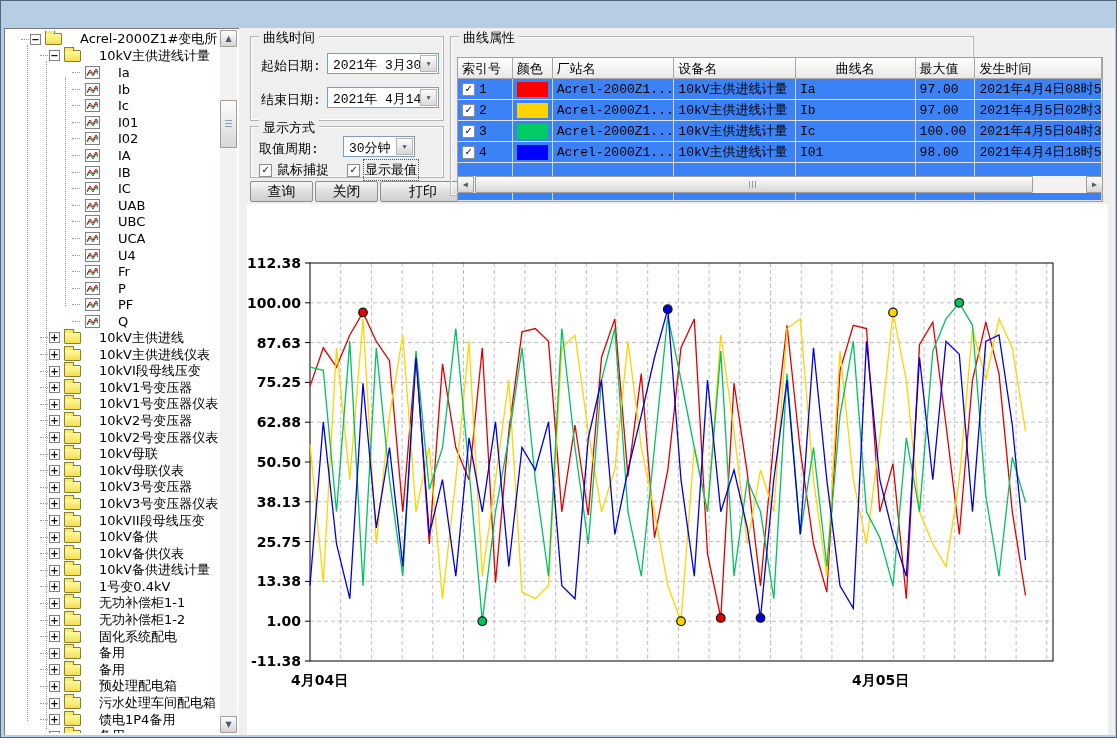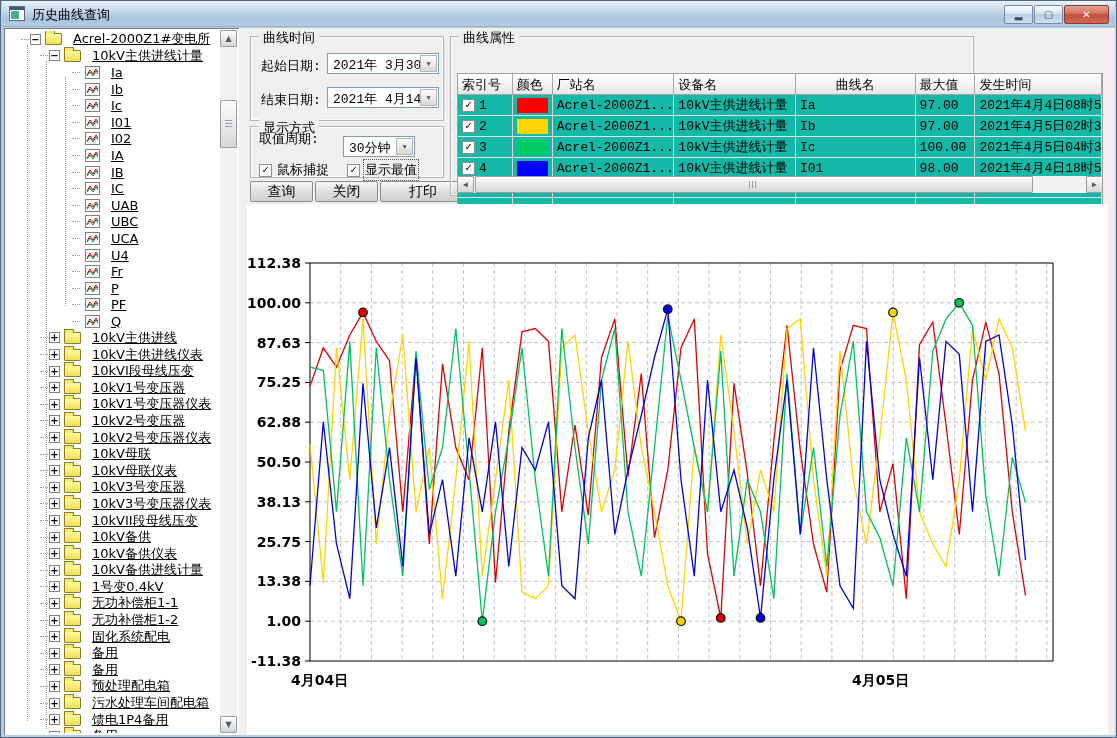--- a/index.html
+++ b/index.html
@@ -35,21 +35,21 @@
   .tree-list { position:absolute; left:3px; top:3px; right:20px; bottom:2px; overflow:hidden; }
   .tree-row { display:flex; align-items:center; height:16.6px; white-space:nowrap; position:relative; }
   .tree-row::before { content:""; width:8px; border-top:1px dotted #9a9a9a; margin-right:1px; }
   .expander { width:11px; height:11px; border:1px solid #848484; background:#fff; flex:0 0 11px;
     font-size:10px; line-height:9px; text-align:center; font-weight:bold; color:#000; }
   .folder-ico { width:17px; height:12px; margin-left:4px; flex:0 0 17px; position:relative;
     background:linear-gradient(#fffa9e,#f2df55); border:1px solid #8a7f2a; border-radius:1px; }
   .folder-ico::before { content:""; position:absolute; left:-1px; top:-4px; width:8px; height:3px;
     background:#f7ea6d; border:1px solid #8a7f2a; border-bottom:none; }
   .curve-ico { margin-left:4px; flex:0 0 15px; }
-  .tree-label { margin-left:11px;text-decoration:underline; }
+  .tree-label { margin-left:18px; }
   .tree-guide { position:absolute; border-left:1px dotted #9a9a9a; width:0; }
   .vscroll { position:absolute; top:2px; right:2px; width:17px; bottom:2px; background:#f3f2f1; }
   .sb-btn { position:absolute; left:0; width:17px; height:17px; font-size:8px; line-height:15px; text-align:center;
     color:#4c5b6a; background:linear-gradient(#fefefe,#d6d5d4); border:1px solid #9e9e9e; border-radius:1px; }
   .vthumb { position:absolute; left:0; width:17px; background:linear-gradient(#fdfdfd,#d8d7d6);
     border:1px solid #9e9e9e; border-radius:1px; }
   .vthumb::after { content:""; position:absolute; left:4px; right:4px; top:50%; margin-top:-4px; height:8px;
     background:repeating-linear-gradient(#8fa0b0 0 1px, transparent 1px 3px); }
 
   
@@ -61,22 +61,22 @@
   .combo-btn { position:absolute; right:1px; top:1px; bottom:1px; width:17px; text-align:center; font-size:7px;
     line-height:17px; color:#4c5b6a; background:linear-gradient(#fefefe,#d9d8d7); border:1px solid #b5b5b5; }
   .checkbox { position:absolute; display:flex; align-items:center; gap:5px; }
   .cb-box { width:13px; height:13px; border:1px solid #8e8e8e; background:#fff; font-size:11px; line-height:11px;
     text-align:center; font-weight:bold; }
   .cb-label.focused { outline:1px dotted #555; outline-offset:1px; }
   .pushbtn { position:absolute; height:21px; text-align:center; font-size:14px; line-height:19px;
     background:linear-gradient(#f7f7f7,#dcdcdc 60%,#d0d0d0); border:1px solid #8e8e8e; border-radius:2px; }
 
   
-  .tbl { position:absolute; left:6px; top:20px; width:646px; background:#14b8a6;
-    border:1px solid #a0a0a0;margin-top:16px; }
+  .tbl { position:absolute; left:6px; top:20px; width:646px; background:#3b82f6;
+    border:1px solid #a0a0a0; }
   .tbl-row { display:flex; height:21px; }
   .tbl-row.empty { height:19px; }
   .th { background:linear-gradient(#ffffff,#e9e8e7); border-right:1px solid #a6a6a6; border-bottom:1px solid #a6a6a6;
     padding:2px 4px; font-size:13px; overflow:hidden; white-space:nowrap; }
   .td { border-right:1px solid #d6d6d6; border-bottom:1px solid #e2e2e2; padding:2px 4px; font-size:13px;
     overflow:hidden; white-space:nowrap; display:flex; align-items:center; }
   .swatch { width:100%; height:15px; }
   .hscroll { position:absolute; left:6px; height:17px; background:#f3f2f1; }
   .hthumb { position:absolute; top:0; height:17px; background:linear-gradient(#fdfdfd,#d8d7d6);
     border:1px solid #9e9e9e; border-radius:1px; }
@@ -85,29 +85,20 @@
 
   
   .chart-canvas { position:absolute; left:243px; top:176px; width:861px; height:531px; background:#fff; }
   .chart-canvas svg { display:block; }
 </style>
 </head>
 <body>
 
 <div class="window">
 
-  <div class="titlebar">
-    <div class="app-icon"></div>
-    <div class="title-text">历史曲线查询</div>
-    <div class="win-btns">
-      <div class="wbtn min">▂</div>
-      <div class="wbtn max">▢</div>
-      <div class="wbtn close">✕</div>
-    </div>
-  </div>
 
   <div class="content">
 
     <div class="tree-panel">
       <div class="tree-list" id="tree-list">
           <div class="tree-row" style="margin-left: 14px;">
             <span class="expander">−</span>
             <span class="folder-ico"></span>
             <span class="tree-label">Acrel-2000Z1#变电所</span>
           </div>
@@ -389,21 +380,21 @@
       </div>
       <span class="ctl-label" style="left:10px;top:54px">结束日期:</span>
       <div class="combo" style="left:76px;top:50px;width:112px">
         <span class="combo-text">2021年 4月14</span>
         <span class="combo-btn">▼</span>
       </div>
     </div>
 
     <div class="groupbox" style="left:246px;top:98px;width:194px;height:52px">
       <span class="grouptitle">显示方式</span>
-      <span class="ctl-label" style="left:8px;top:3px">取值周期:</span>
+      <span class="ctl-label" style="left:8px;top:13px">取值周期:</span>
       <div class="combo" style="left:92px;top:9px;width:72px">
         <span class="combo-text">30分钟</span>
         <span class="combo-btn">▼</span>
       </div>
       <div class="checkbox" style="left:8px;top:34px">
         <span class="cb-box">✓</span>
         <span class="cb-label">鼠标捕捉</span>
       </div>
       <div class="checkbox" style="left:96px;top:34px">
         <span class="cb-box">✓</span>

